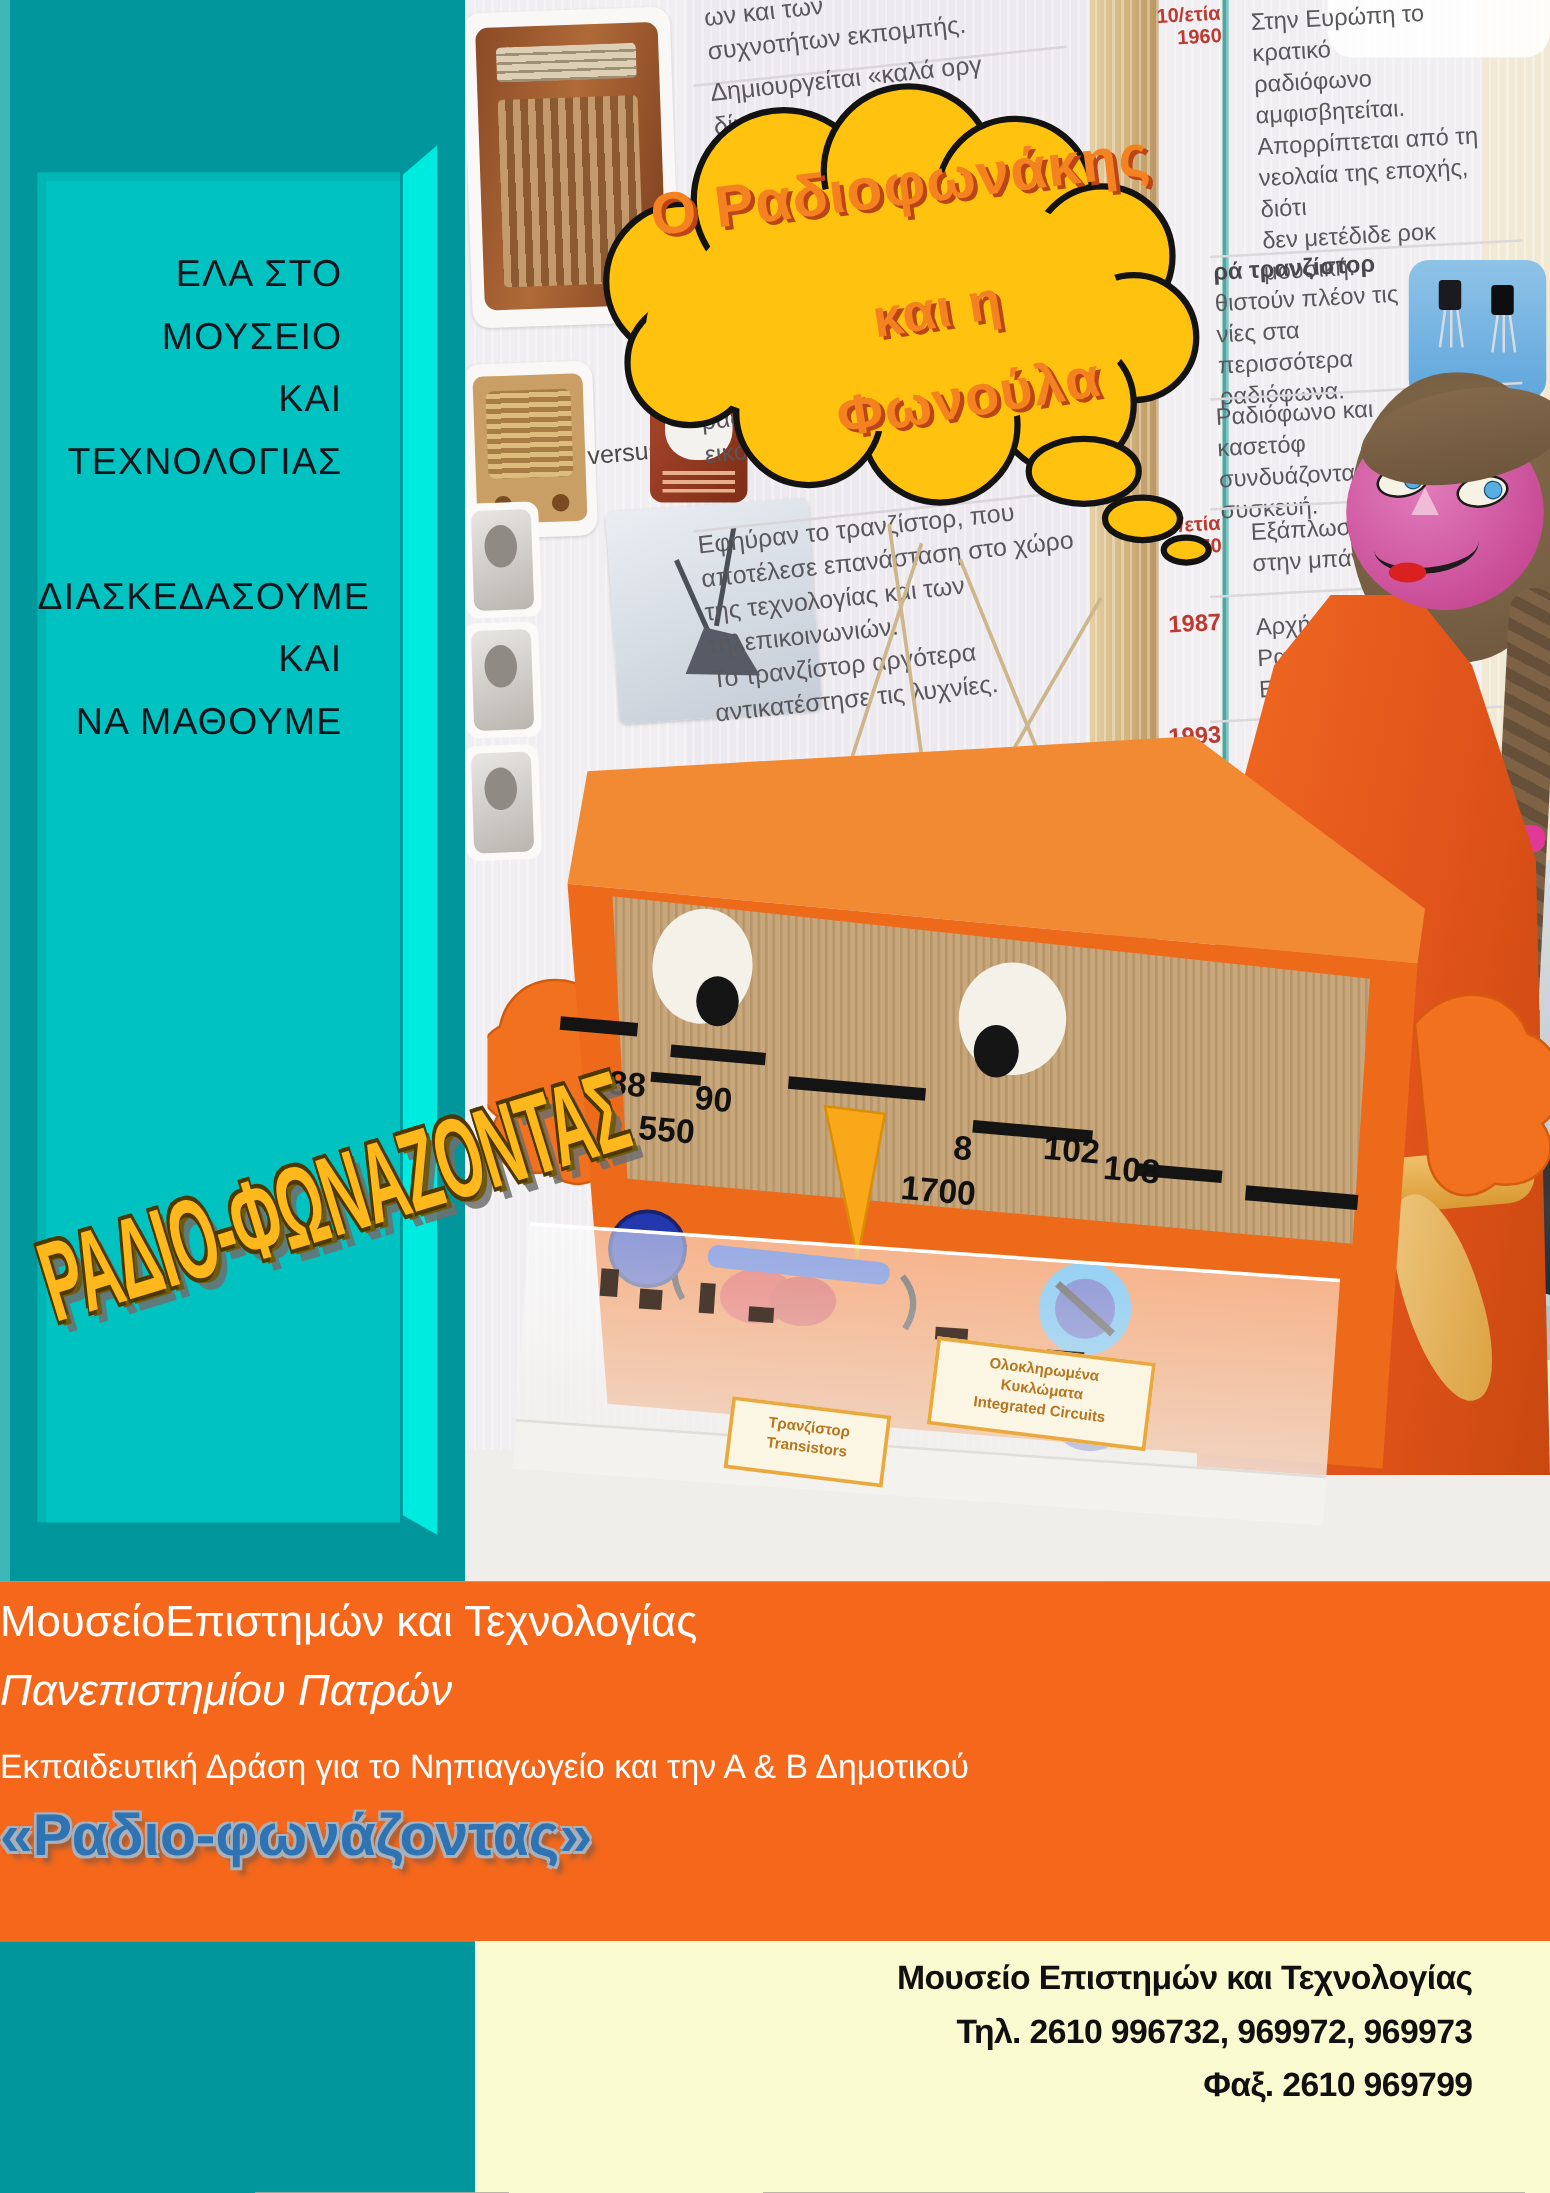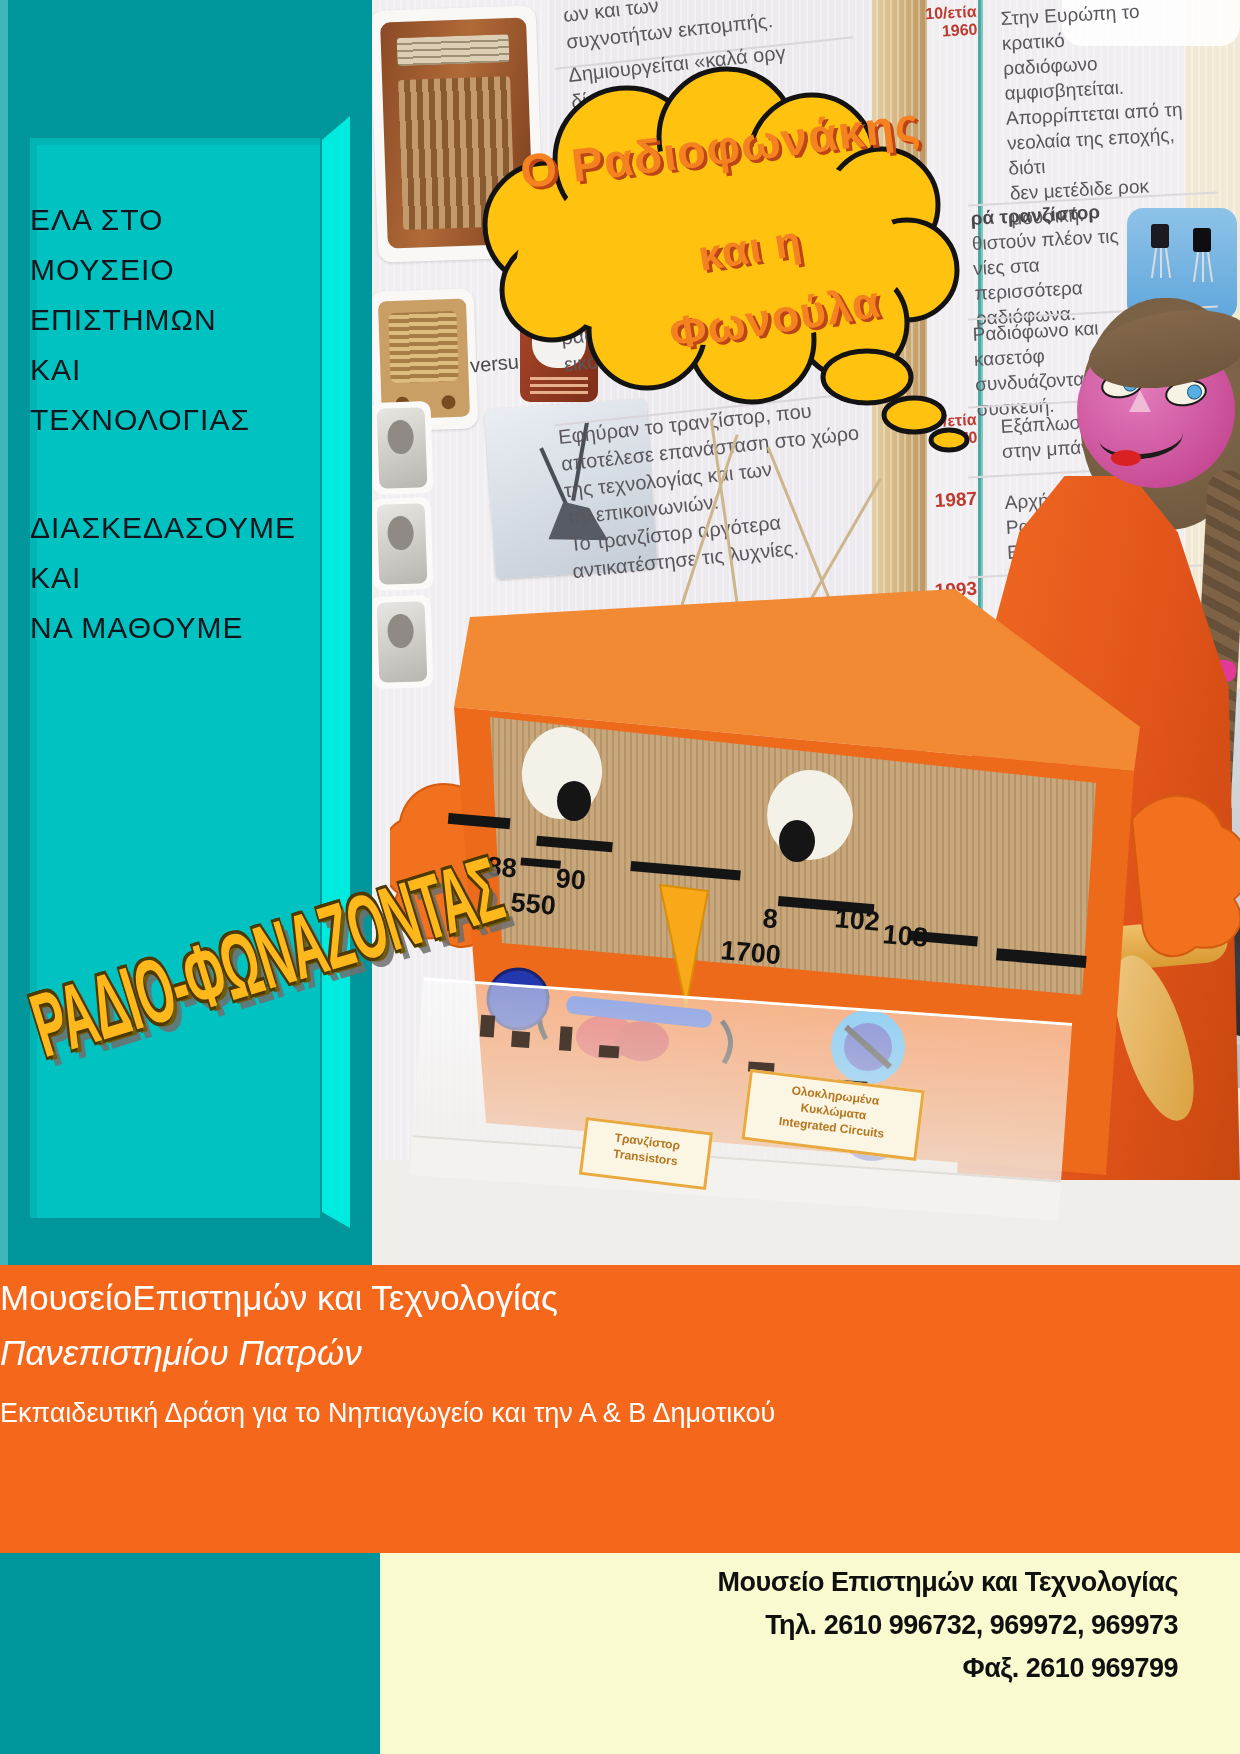--- a/index.html
+++ b/index.html
@@ -4,21 +4,21 @@
 <style>
   html,body{margin:0;padding:0;background:#777;}
   .poster{position:relative;width:1240px;height:1754px;overflow:hidden;background:#FAFAD0;font-family:"Liberation Sans",sans-serif;}
   .abs{position:absolute;}
 
   
   .banner{left:0;top:0;width:372px;height:1265px;background:#00969B;}
   .banner-edge{left:0;top:0;width:8px;height:100%;background:rgba(140,225,220,.45);}
   .p3face{left:30px;top:138px;width:290px;height:1080px;background:#00C3C1;box-shadow:inset 7px 7px 0 rgba(0,60,60,.10);}
   .p3side{left:322px;top:116px;width:28px;height:1112px;background:#00EBDF;clip-path:polygon(0 24px,100% 0,100% 100%,0 calc(100% - 16px));}
-  .invite{left:30px;top:195px;width:244px;text-align:left;color:#12151B;}
+  .invite{left:30px;top:195px;width:244px;text-align:right;color:#12151B;}
   .invite p{margin:0;font-size:30px;line-height:50px;letter-spacing:1px;}
   .gap{height:58px;}
 
   
   .photo{left:372px;top:0;width:868px;height:1265px;background:#EAE7EC;overflow:hidden;}
   .photo .stripes{left:0;top:0;width:100%;height:100%;background:repeating-linear-gradient(90deg,rgba(255,255,255,.32) 0 2px,rgba(0,0,0,0) 2px 7px);}
   .panelL{left:0;top:0;width:178px;height:1265px;background:#F0EEF1;}
   .panelM{left:178px;top:0;width:322px;height:1265px;background:#ECEAEE;}
   .wood{left:500px;top:0;width:55px;height:1265px;background:linear-gradient(90deg,#E5CFA4,#D3B27C 55%,#B9945F);}
   .panelR{left:555px;top:0;width:258px;height:1100px;background:#F0EEF1;}
@@ -350,21 +350,20 @@
     </div>
   </div>
 
   <div class="abs banner">
     <div class="abs banner-edge"></div>
     <div class="abs p3face"></div>
     <div class="abs p3side"></div>
     <div class="abs invite">
       <p>ΕΛΑ ΣΤΟ</p>
       <p>ΜΟΥΣΕΙΟ</p>
-      <p>ΕΠΙΣΤΗΜΩΝ</p>
       <p>ΚΑΙ</p>
       <p>ΤΕΧΝΟΛΟΓΙΑΣ</p>
       <div class="gap"></div>
       <p>ΔΙΑΣΚΕΔΑΣΟΥΜΕ</p>
       <p>ΚΑΙ</p>
       <p>ΝΑ ΜΑΘΟΥΜΕ</p>
     </div>
   </div>
 
   <svg class="abs" style="left:452px;top:55px;" width="560" height="405" viewBox="0 0 560 405">
@@ -389,20 +388,21 @@
   <div class="abs ctext" style="left:505px;top:120px;width:430px;font-size:47px;transform:rotate(-7deg);">Ο Ραδιοφωνάκης</div>
   <div class="abs ctext" style="left:640px;top:224px;width:220px;font-size:43px;transform:rotate(-9deg);">και η</div>
   <div class="abs ctext" style="left:610px;top:292px;width:330px;font-size:45px;transform:rotate(-9deg);">Φωνούλα</div>
 
   <div class="abs wordart">ΡΑΔΙΟ-ΦΩΝΑΖΟΝΤΑΣ</div>
 
   <div class="abs band">
     <div class="abs l1">ΜουσείοΕπιστημών και Τεχνολογίας</div>
     <div class="abs l2">Πανεπιστημίου Πατρών</div>
     <div class="abs l3">Εκπαιδευτική Δράση για το Νηπιαγωγείο και την Α &amp; Β Δημοτικού</div>
+    <div class="abs title">«Ραδιο-φωνάζοντας»</div>
   </div>
 
   <div class="abs footer-teal"></div>
   <div class="abs footer-cream">
     <div class="lines">
       <p>Μουσείο Επιστημών και Τεχνολογίας</p>
       <p>Τηλ. 2610 996732, 969972, 969973</p>
       <p>Φαξ. 2610 969799</p>
     </div>
   </div>

